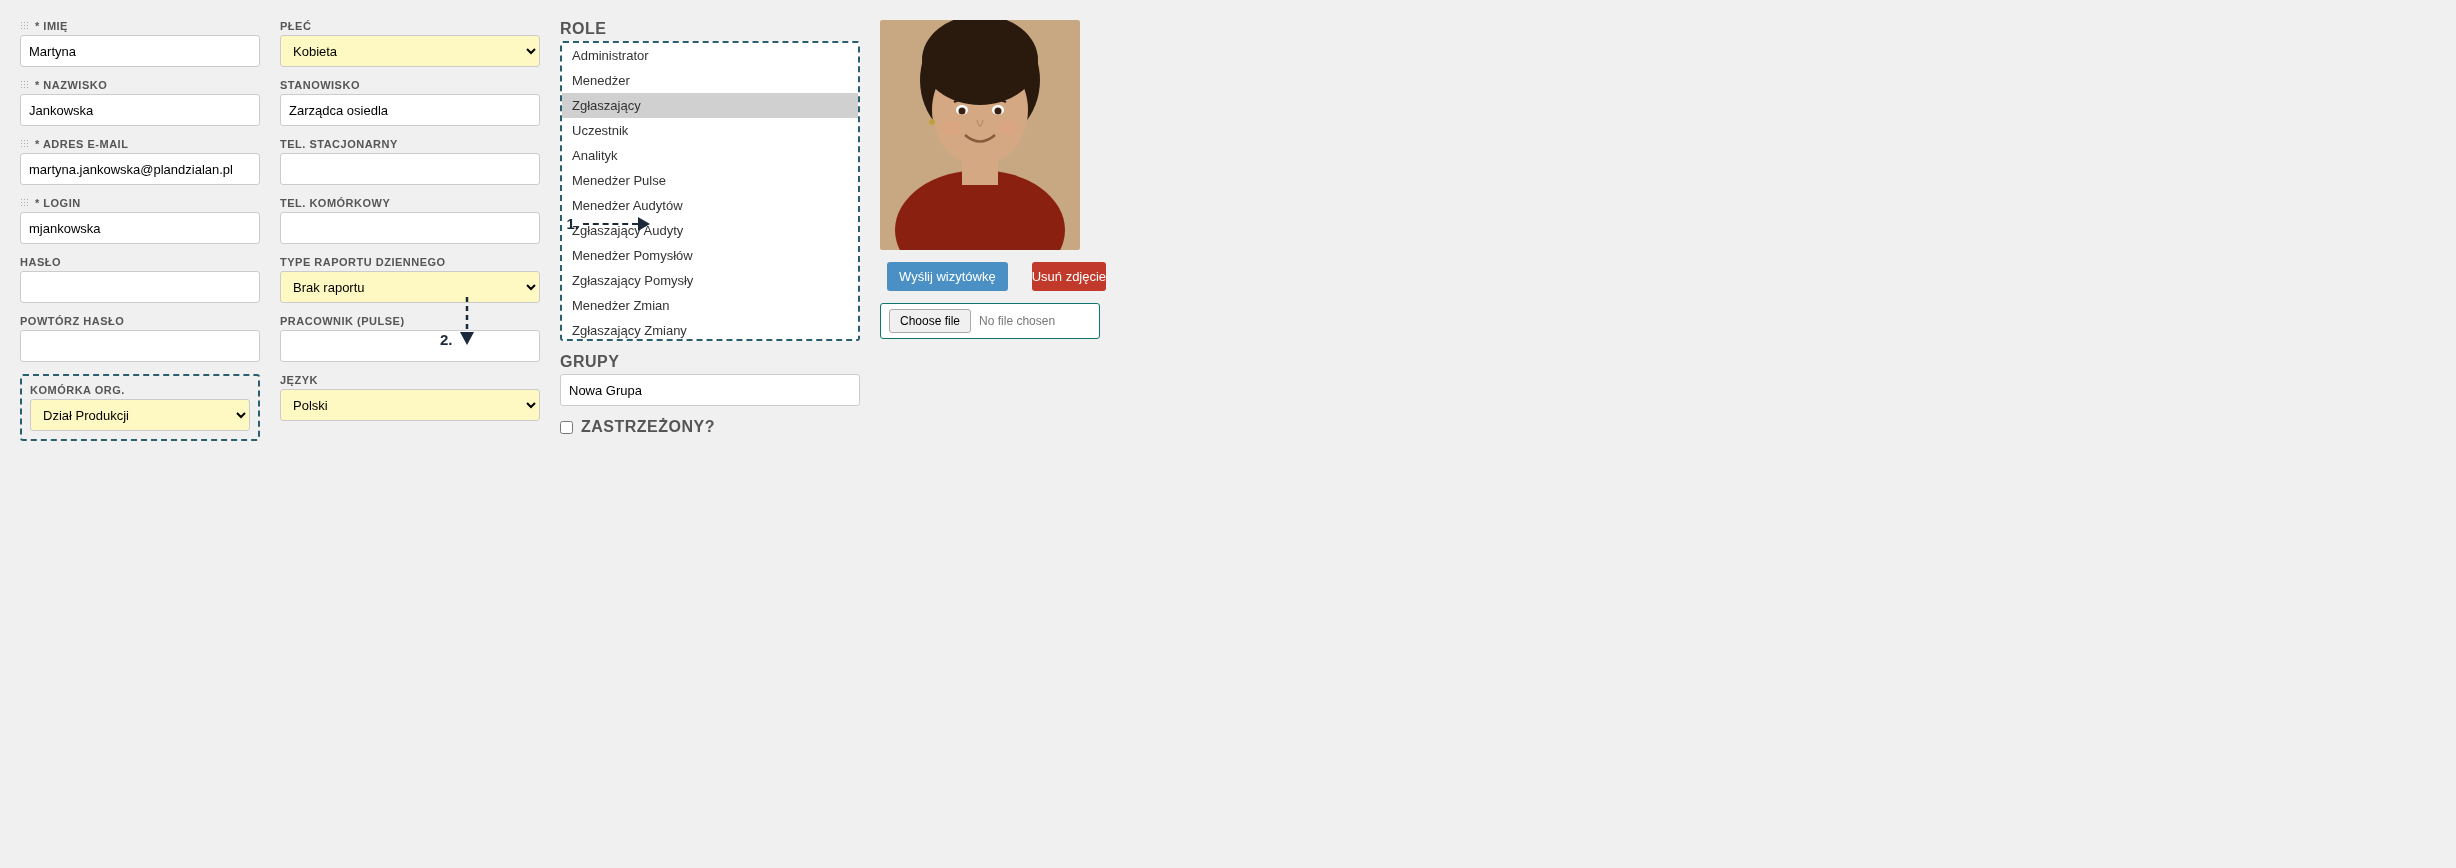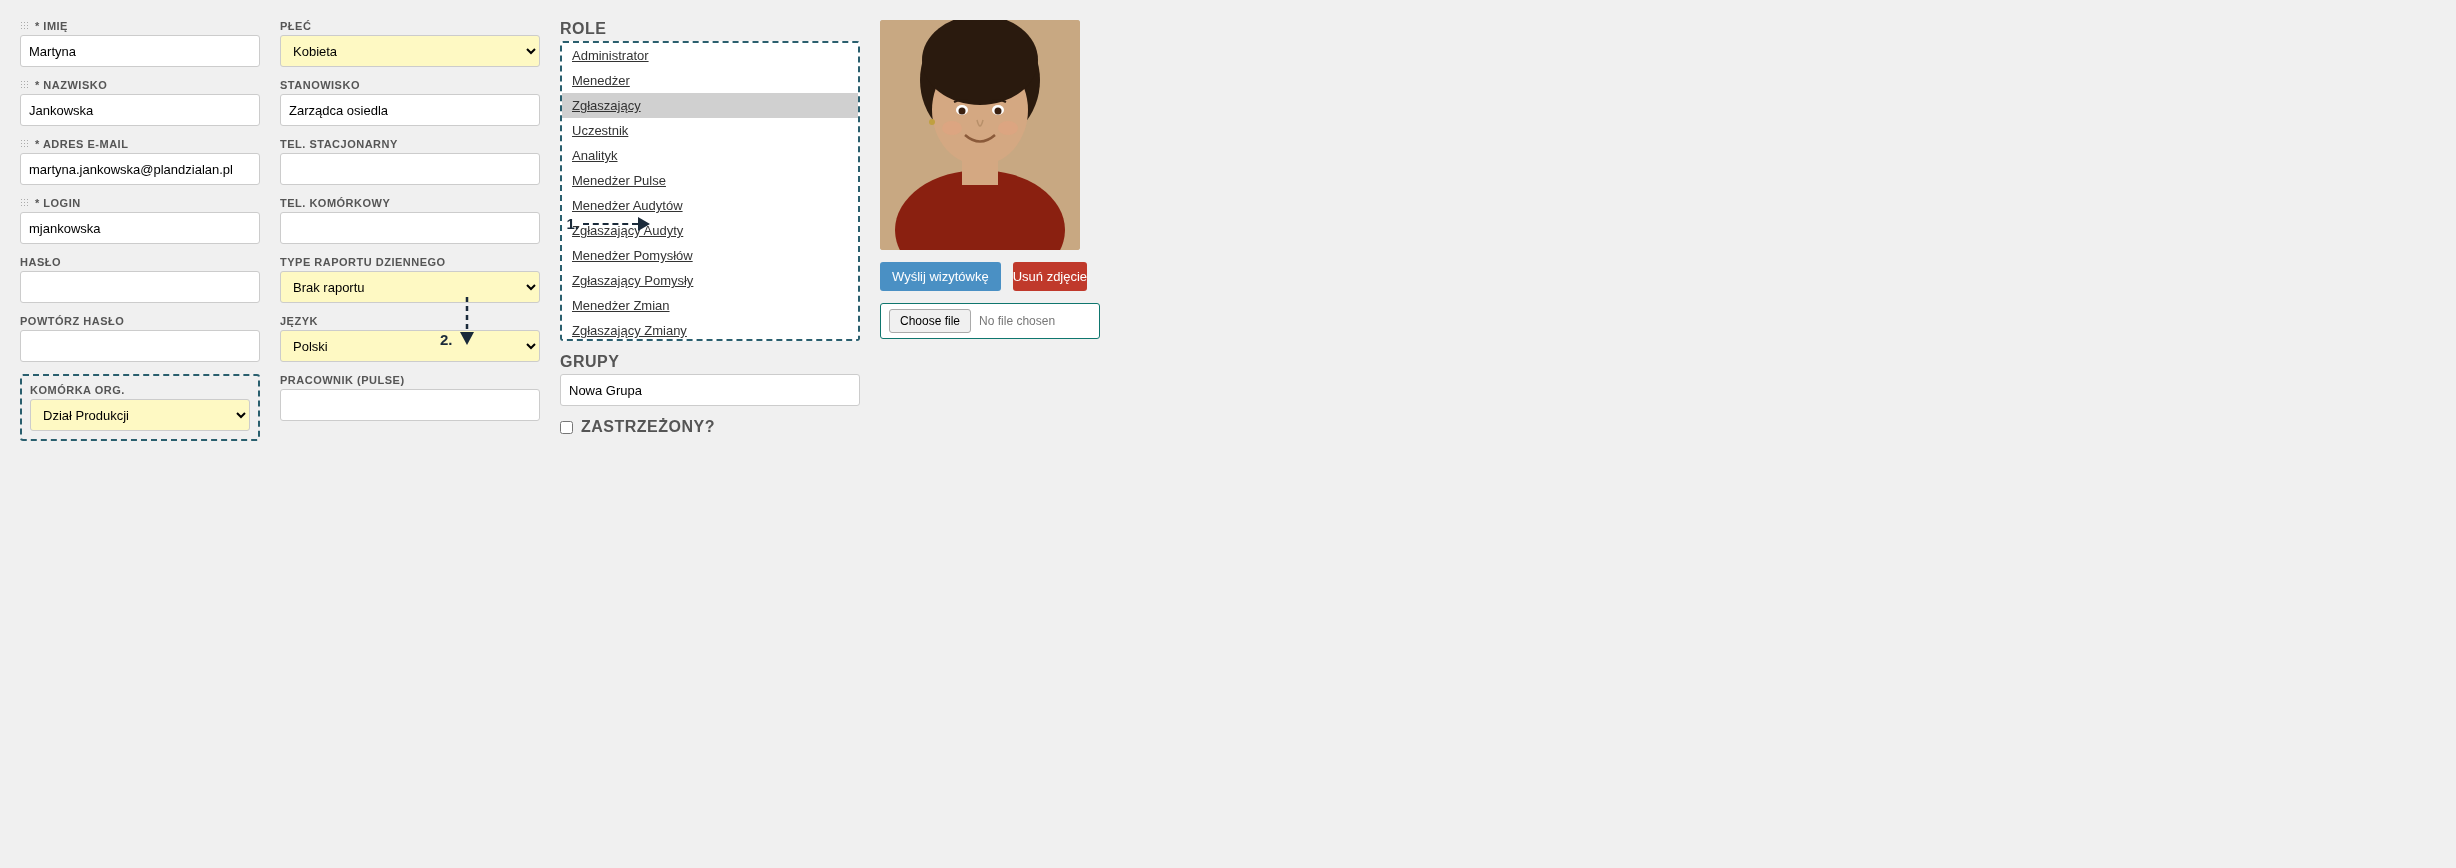--- a/index.html
+++ b/index.html
@@ -76,21 +76,20 @@
       padding: 8px;
     }
 
     
     .role-box {
       border: 2px dashed #2a5f6e;
       border-radius: 3px;
       background: #fff;
       overflow-y: auto;
       max-height: 300px;
-      text-decoration: underline;
     }
     .role-item {
       padding: 5px 10px;
       cursor: pointer;
       font-size: 13px;
       color: #333;
       white-space: nowrap;
     }
     .role-item.selected {
       background: #d0d0d0;
@@ -103,21 +102,22 @@
       background: #c8a882;
       border-radius: 3px;
       display: flex;
       align-items: center;
       justify-content: center;
       overflow: hidden;
     }
 
     .btn-row {
       display: flex;
-      gap: 12px;
+      gap: 24px;
+      margin-left: 7px;
     }
     .btn-blue {
       background: #4a90c4;
       color: #fff;
       border: none;
       border-radius: 3px;
       padding: 7px 12px;
       font-size: 13px;
       cursor: pointer;
       white-space: nowrap;
@@ -278,33 +278,33 @@
       <div class="field-label">
         <span>TYPE RAPORTU DZIENNEGO</span>
       </div>
       <select>
         <option>Brak raportu</option>
       </select>
     </div>
 
     <div>
       <div class="field-label">
+        <span>PRACOWNIK (PULSE)</span>
+      </div>
+      <input type="text" value="" style="">
+    </div>
+
+    <div>
+      <div class="field-label">
         <span>JĘZYK</span>
       </div>
       <select>
         <option>Polski</option>
         <option>English</option>
       </select>
-    </div>
-
-    <div>
-      <div class="field-label">
-        <span>PRACOWNIK (PULSE)</span>
-      </div>
-      <input type="text" value="" style="">
     </div>
 
     <div style="position:absolute; left:160px; top:272px; display:flex; align-items:flex-end; gap:4px; z-index:10;">
       <span style="font-size:15px; font-weight:bold; color:#1a2a3a; font-family:Arial; line-height:1;">2.</span>
       <svg width="60" height="55" viewBox="0 0 60 55" style="overflow:visible;">
         <line x1="10" y1="5" x2="10" y2="40" stroke="#1a2a3a" stroke-width="2.5" stroke-dasharray="5,4"></line>
         <polygon points="3,40 17,40 10,53" fill="#1a2a3a"></polygon>
       </svg>
     </div>
 

